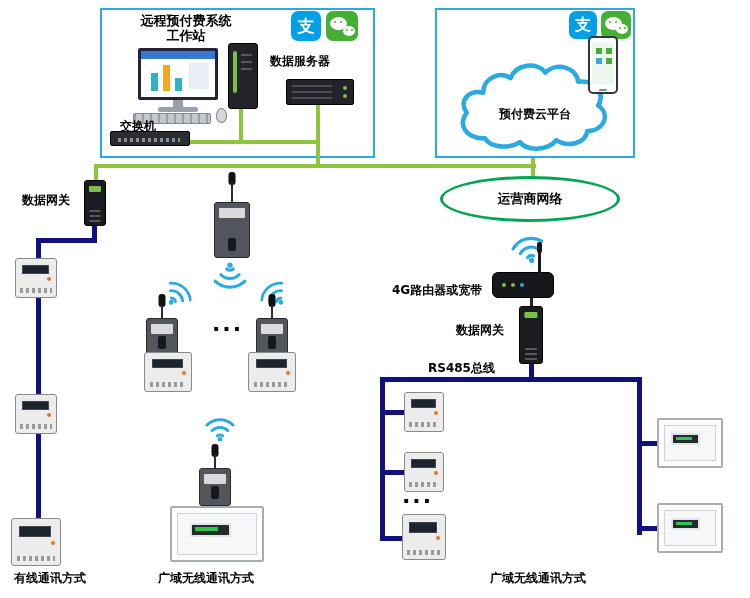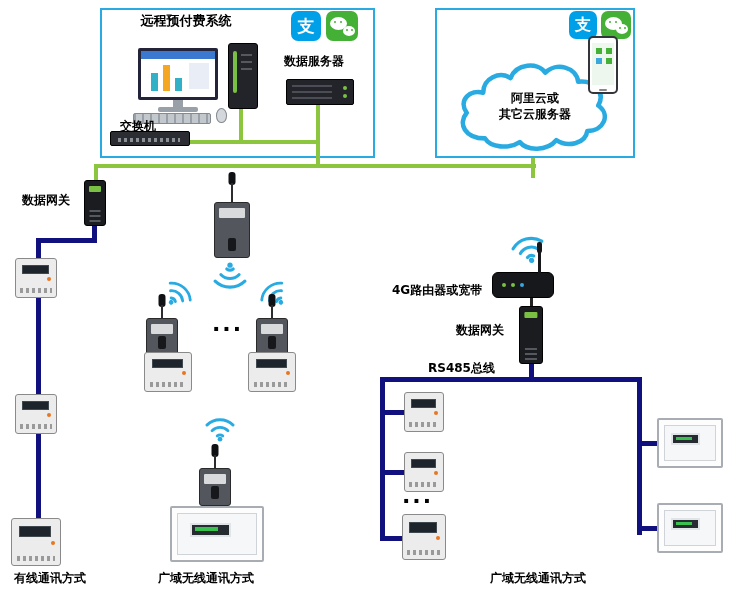--- a/index.html
+++ b/index.html
@@ -152,20 +152,21 @@
   <div class="vline navy" style="left:380px;top:377px;width:5px;height:164px"></div>
   <div class="hline navy" style="left:383px;top:410px;width:23px;height:5px"></div>
   <div class="hline navy" style="left:383px;top:470px;width:23px;height:5px"></div>
   <div class="hline navy" style="left:383px;top:536px;width:21px;height:5px"></div>
   <div class="vline navy" style="left:637px;top:377px;width:5px;height:158px"></div>
   <div class="hline navy" style="left:641px;top:441px;width:17px;height:5px"></div>
   <div class="hline navy" style="left:641px;top:526px;width:17px;height:5px"></div>
 
   <div class="sysbox" style="left:100px;top:8px;width:275px;height:150px"></div>
   <div class="label title center" style="left:126px;top:12px;width:120px">远程预付费系统</div>
+  <div class="label title center" style="left:126px;top:27px;width:120px">工作站</div>
 
   <div class="alipay" style="left:291px;top:11px">
     <span>支</span>
   </div>
   <div class="wechat" style="left:326px;top:11px">
       <i class="b1"></i>
       <i class="b2"></i>
     </div>
 
   <div class="monitor" style="left:138px;top:48px">
@@ -176,46 +177,48 @@
         <i class="c3"></i>
         <i class="c4"></i>
       </div>
     <div class="mon-neck"></div>
       <div class="mon-base"></div>
   </div>
   <div class="keyboard" style="left:133px;top:113px;width:78px;height:11px"></div>
   <div class="mouse" style="left:216px;top:108px"></div>
   <div class="tower" style="left:228px;top:43px"></div>
 
-  <div class="label" style="left:284px;top:53px">数据服务器</div>
+  <div class="label" style="left:270px;top:53px">数据服务器</div>
   <div class="server" style="left:286px;top:79px"></div>
 
   <div class="label" style="left:120px;top:118px">交换机</div>
   <div class="switch" style="left:110px;top:131px"></div>
 
   <div class="sysbox" style="left:435px;top:8px;width:200px;height:150px"></div>
   <div class="alipay" style="left:569px;top:11px;width:28px;height:28px;font-size:16px">
     <span>支</span>
   </div>
   <div class="wechat" style="left:601px;top:11px;width:30px;height:28px">
       <i class="b1"></i>
       <i class="b2"></i>
     </div>
 
   <svg class="cloud-svg" viewBox="0 0 176 104" style="left:450px;top:58px;width:165px;height:95px">
     <path d="M36 88 C14 88 6 72 16 60 C6 46 20 34 34 38 C34 22 52 14 64 22 C70 6 94 4 102 16
              C114 4 136 10 138 26 C156 24 168 38 160 52 C174 62 166 80 148 80 C146 94 126 98 114 90
              C104 102 82 102 74 92 C62 100 42 98 36 88 Z" fill="#ffffff" stroke="#29ABE2" stroke-width="5" stroke-linejoin="round"></path>
   </svg>
-  <div class="label center" style="left:475px;top:90px;width:120px;z-index:2">阿里云或</div>
-  <div class="label center" style="left:475px;top:106px;width:120px;z-index:2">其它云服务器</div>
+  <div class="label center" style="left:475px;top:106px;width:120px;z-index:2">预付费云平台</div>
   <div class="phone" style="left:588px;top:36px">
       <i class="scr"></i>
     </div>
 
+  <div class="carrier" style="left:440px;top:176px;width:180px;height:46px">
+    <span>运营商网络</span>
+  </div>
 
   <div class="label" style="left:22px;top:192px">数据网关</div>
   <div class="gateway" style="left:84px;top:180px;width:22px;height:46px"></div>
 
   <div class="meter" style="left:15px;top:258px;width:42px;height:40px">
       <i class="dot"></i>
     </div>
   <div class="meter" style="left:15px;top:394px;width:42px;height:40px">
       <i class="dot"></i>
     </div>

